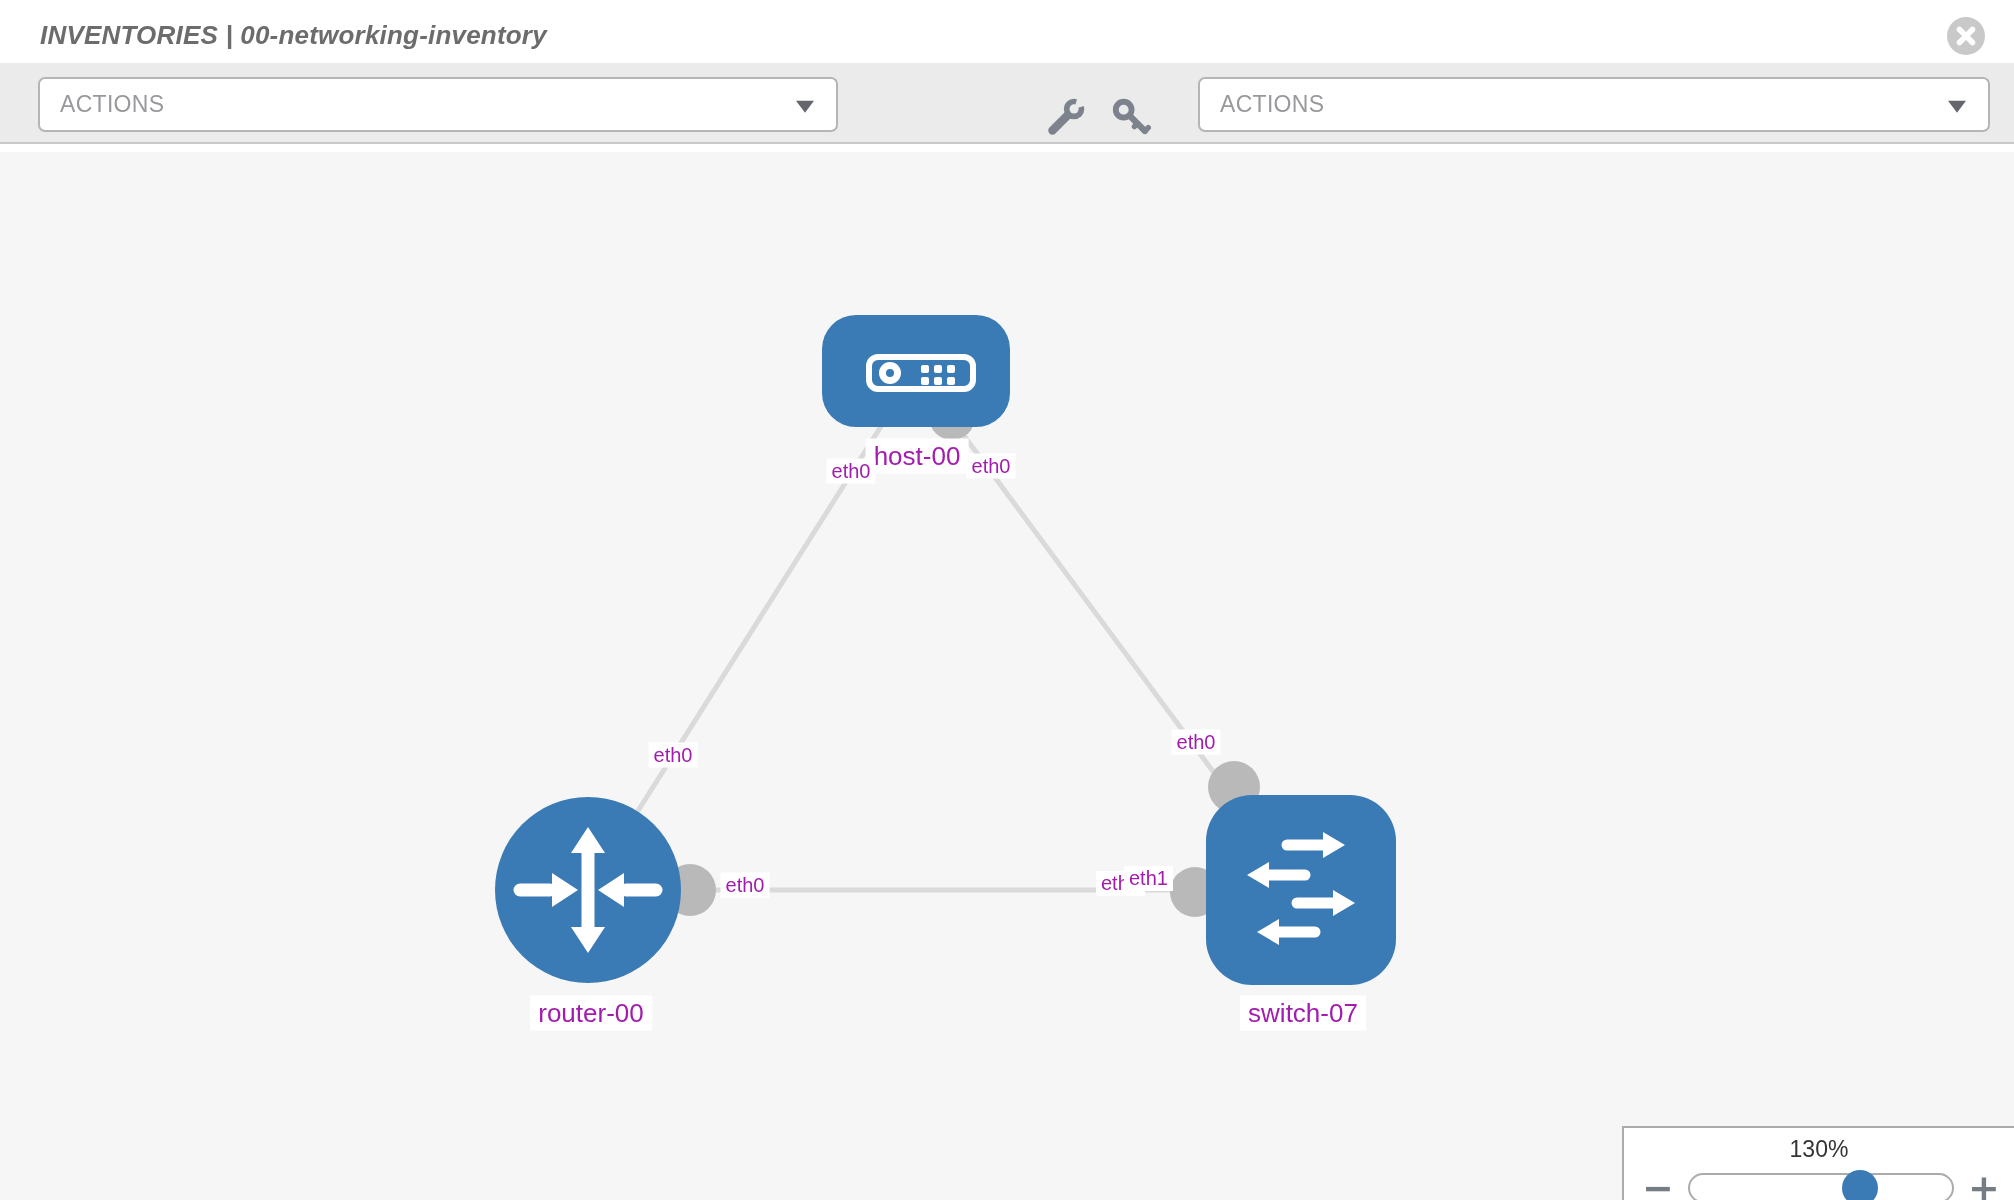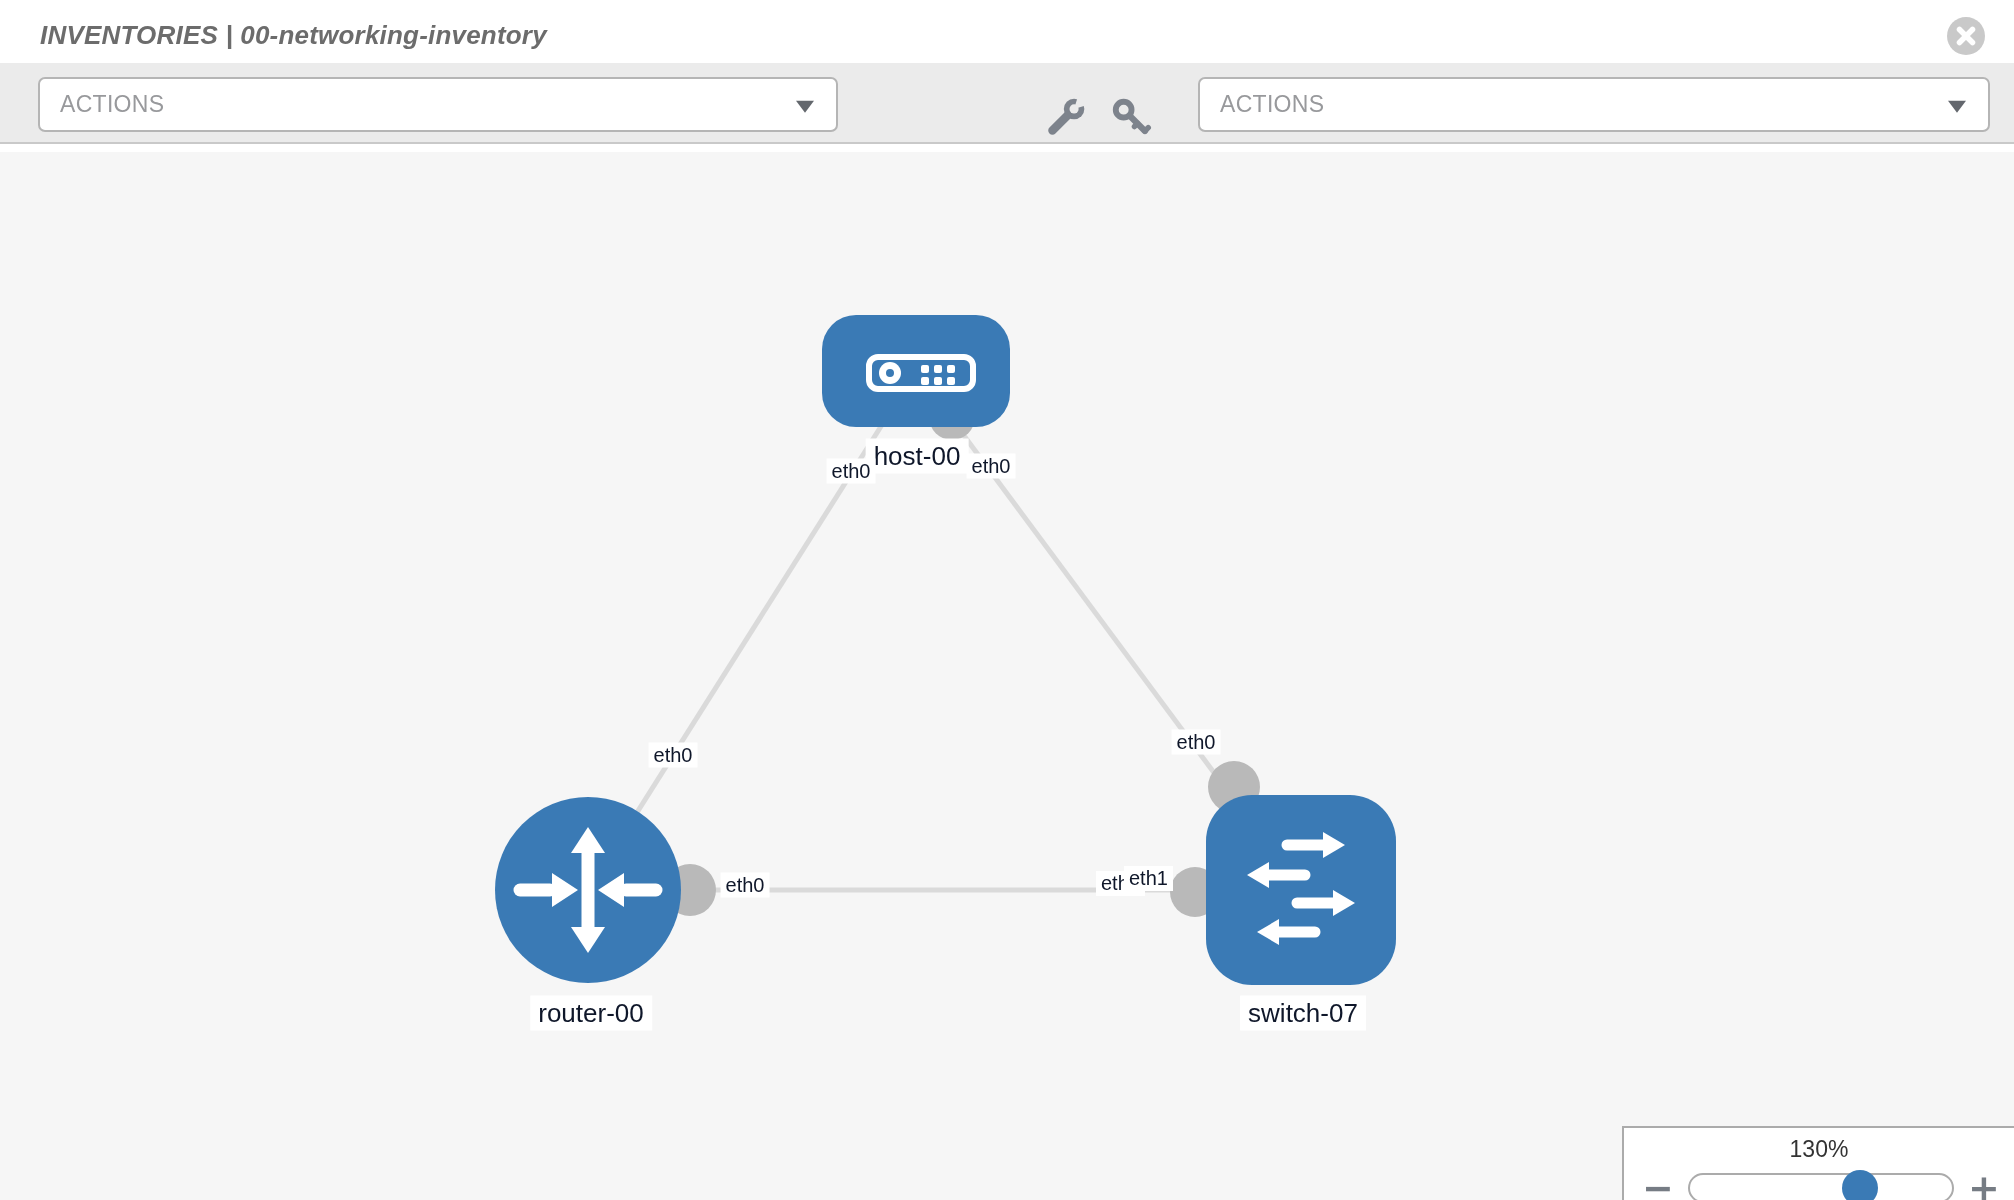--- a/index.html
+++ b/index.html
@@ -55,21 +55,21 @@
   .btn-key    { left: 1109px; }
 
   
   .canvas {
     position: absolute; left: 0; top: 152px; width: 2014px; height: 1048px;
     background: #f6f6f6;
   }
   .graph-svg { position: absolute; left: 0; top: 0; }
 
   .node-label, .if-label {
-    position: absolute; background: #ffffff; color: #0f172a;
+    position: absolute; background: #ffffff; color: #a21caf;
     white-space: nowrap; transform: translate(-50%, -50%);
   }
   .node-label { font-size: 26px; padding: 2px 8px; }
   .if-label   { font-size: 20px; padding: 1px 5px; }
   .if-label.edge-anchored { transform: none; }
 
   
   .zoom-panel {
     position: absolute; left: 1622px; top: 974px; width: 392px; height: 118px;
     background: #ffffff;

